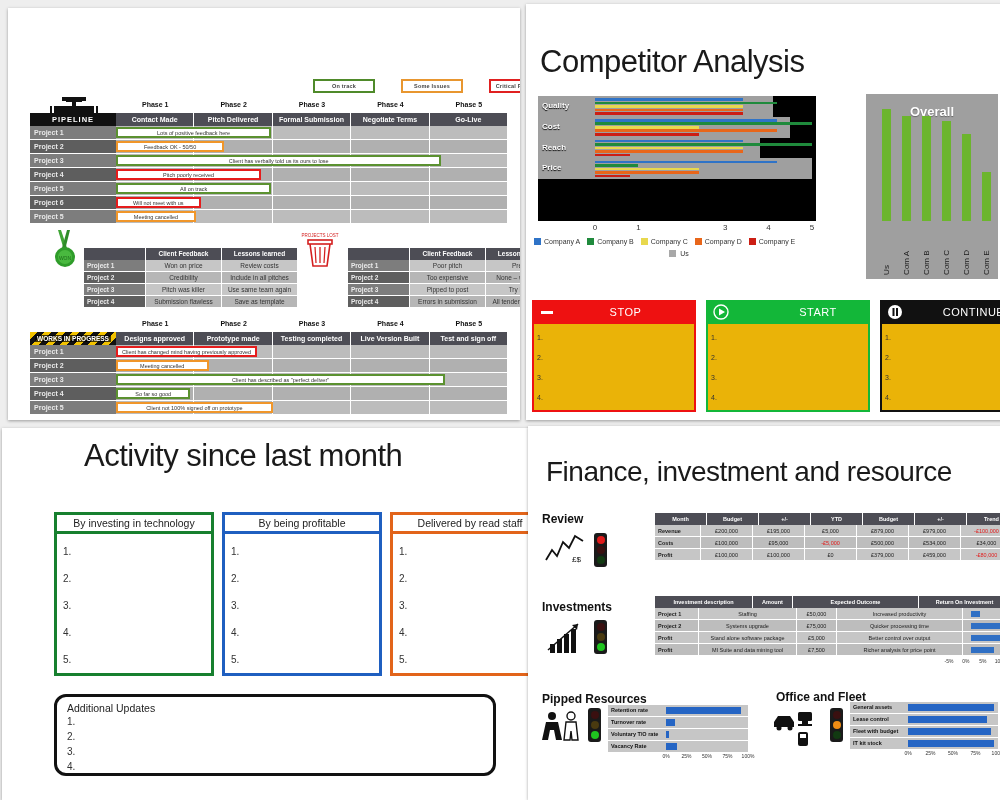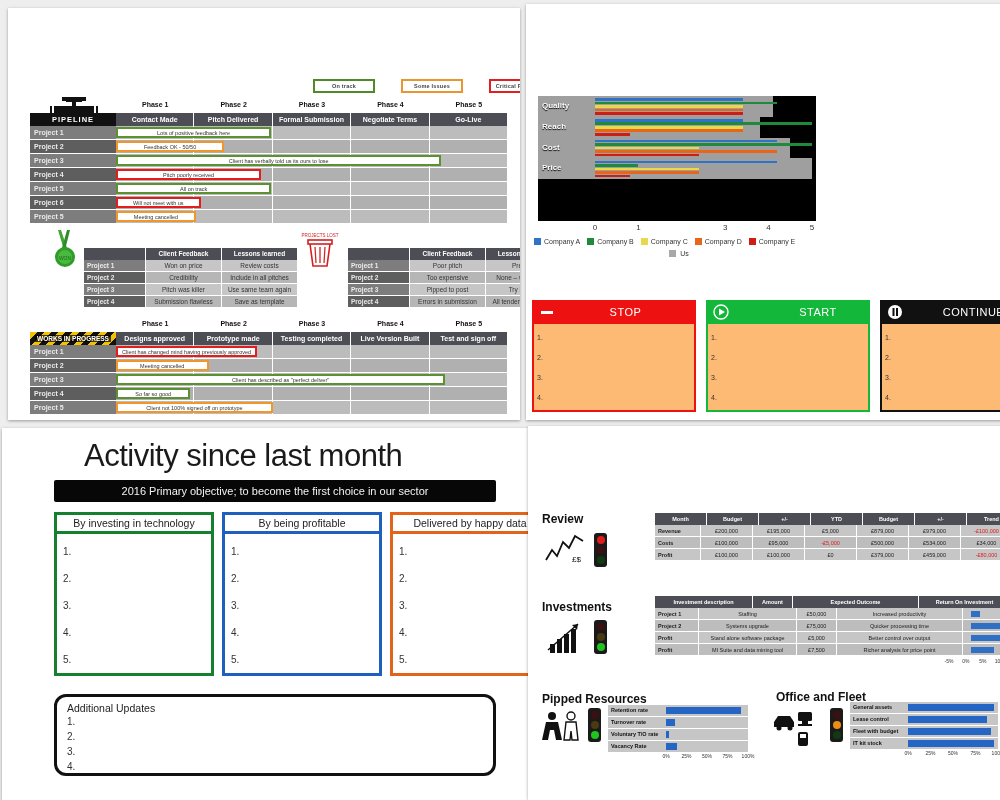--- a/index.html
+++ b/index.html
@@ -140,21 +140,21 @@
   }
   .ov-bars { position: absolute; left: 16px; bottom: 58px; height: 112px; display: flex; align-items: flex-end; gap: 11px; }
   .ov-bar { width: 9px; background: #6cb52d; }
   .ov-labels { position: absolute; left: 16px; bottom: 4px; display: flex; gap: 11px; }
   .ov-lab {
     width: 9px; font-size: 8px; color: #1a1a1a; writing-mode: vertical-rl;
     transform: rotate(180deg); white-space: nowrap;
   }
 
   .ssc-wrap { position: absolute; left: 6px; top: 296px; display: flex; gap: 10px; }
-  .ssc-col { width: 164px; height: 112px; background: #fdba74; }
+  .ssc-col { width: 164px; height: 112px; background: #eab308; }
   .ssc-head { height: 24px; display: flex; align-items: center; position: relative; }
   .ssc-head .t {
     flex: 1; text-align: center; color: #fff; font-size: 11px; font-weight: 400; letter-spacing: .5px;
   }
   .ssc-icon {
     width: 16px; height: 16px; margin-left: 7px; border-radius: 50%;
     display: flex; align-items: center; justify-content: center;
   }
   .ssc-body { border: 2px solid; border-top: none; height: 88px; padding: 4px 0 0 3px; }
   .ssc-body div { font-size: 7px; color: #333; line-height: 20px; }
@@ -499,49 +499,50 @@
               <div class="cell"></div>
               <div class="cell"></div>
               <div class="pl-bar amber" style="left: 0px; width: 156.8px;">Client not 100% signed off on prototype</div>
             </div>
           </div>
         </div>
     </div>
   </div>
 
   <div class="panel" id="panel-competitor">
+    <div class="slide-title">Competitor Analysis</div>
 
     <div class="comp-chart">
       <div class="cc-rows" id="cc-rows">
           <div class="cc-row">
             <div class="cc-band" style="width: 234.94px;"></div>
             <div class="cc-cat">Quality</div>
             <div class="cc-bar" style="top: 2.2px; width: 147.56px; background: rgb(47, 115, 199);"></div>
             <div class="cc-bar" style="top: 5.7px; width: 182.28px; background: rgb(31, 138, 60);"></div>
             <div class="cc-bar" style="top: 9.2px; width: 147.56px; background: rgb(232, 216, 78);"></div>
             <div class="cc-bar" style="top: 12.7px; width: 147.56px; background: rgb(232, 102, 26);"></div>
             <div class="cc-bar" style="top: 16.2px; width: 147.56px; background: rgb(204, 30, 20);"></div>
           </div>
           <div class="cc-row">
+            <div class="cc-band" style="width: 252.3px;"></div>
+            <div class="cc-cat">Cost</div>
+            <div class="cc-bar" style="top: 2.2px; width: 182.28px; background: rgb(47, 115, 199);"></div>
+            <div class="cc-bar" style="top: 5.7px; width: 217px; background: rgb(31, 138, 60);"></div>
+            <div class="cc-bar" style="top: 9.2px; width: 104.16px; background: rgb(232, 216, 78);"></div>
+            <div class="cc-bar" style="top: 12.7px; width: 182.28px; background: rgb(232, 102, 26);"></div>
+            <div class="cc-bar" style="top: 16.2px; width: 104.16px; background: rgb(204, 30, 20);"></div>
+          </div>
+          <div class="cc-row">
             <div class="cc-band" style="width: 221.92px;"></div>
             <div class="cc-cat">Reach</div>
             <div class="cc-bar" style="top: 2.2px; width: 147.56px; background: rgb(47, 115, 199);"></div>
             <div class="cc-bar" style="top: 5.7px; width: 217px; background: rgb(31, 138, 60);"></div>
             <div class="cc-bar" style="top: 9.2px; width: 147.56px; background: rgb(232, 216, 78);"></div>
             <div class="cc-bar" style="top: 12.7px; width: 147.56px; background: rgb(232, 102, 26);"></div>
             <div class="cc-bar" style="top: 16.2px; width: 34.72px; background: rgb(204, 30, 20);"></div>
-          </div>
-          <div class="cc-row">
-            <div class="cc-band" style="width: 252.3px;"></div>
-            <div class="cc-cat">Cost</div>
-            <div class="cc-bar" style="top: 2.2px; width: 182.28px; background: rgb(47, 115, 199);"></div>
-            <div class="cc-bar" style="top: 5.7px; width: 217px; background: rgb(31, 138, 60);"></div>
-            <div class="cc-bar" style="top: 9.2px; width: 104.16px; background: rgb(232, 216, 78);"></div>
-            <div class="cc-bar" style="top: 12.7px; width: 182.28px; background: rgb(232, 102, 26);"></div>
-            <div class="cc-bar" style="top: 16.2px; width: 104.16px; background: rgb(204, 30, 20);"></div>
           </div>
           <div class="cc-row">
             <div class="cc-band" style="width: 274px;"></div>
             <div class="cc-cat">Price</div>
             <div class="cc-bar" style="top: 2.2px; width: 182.28px; background: rgb(47, 115, 199);"></div>
             <div class="cc-bar" style="top: 5.7px; width: 43.4px; background: rgb(31, 138, 60);"></div>
             <div class="cc-bar" style="top: 9.2px; width: 104.16px; background: rgb(232, 216, 78);"></div>
             <div class="cc-bar" style="top: 12.7px; width: 104.16px; background: rgb(232, 102, 26);"></div>
             <div class="cc-bar" style="top: 16.2px; width: 34.72px; background: rgb(204, 30, 20);"></div>
           </div>
@@ -574,20 +575,39 @@
         <div class="it">
           <span class="sw" style="background: rgb(204, 30, 20);"></span>
           <span>Company E</span>
         </div>
         <div class="us-line">
           <span class="sw" style="background: rgb(168, 168, 168);"></span>
           <span>Us</span>
         </div>
       </div>
 
+    <div class="overall-box">
+      <div class="overall-title">Overall</div>
+      <div class="ov-bars" id="ov-bars">
+          <div class="ov-bar" style="height: 112px; background: rgb(108, 181, 45);"></div>
+          <div class="ov-bar" style="height: 105.28px; background: rgb(108, 181, 45);"></div>
+          <div class="ov-bar" style="height: 105.28px; background: rgb(108, 181, 45);"></div>
+          <div class="ov-bar" style="height: 99.68px; background: rgb(108, 181, 45);"></div>
+          <div class="ov-bar" style="height: 87.36px; background: rgb(108, 181, 45);"></div>
+          <div class="ov-bar" style="height: 49.28px; background: rgb(108, 181, 45);"></div>
+        </div>
+      <div class="ov-labels" id="ov-labels">
+          <div class="ov-lab">Us</div>
+          <div class="ov-lab">Com A</div>
+          <div class="ov-lab">Com B</div>
+          <div class="ov-lab">Com C</div>
+          <div class="ov-lab">Com D</div>
+          <div class="ov-lab">Com E</div>
+        </div>
+    </div>
 
     <div class="ssc-wrap" id="ssc-wrap">
         <div class="ssc-col stop">
           <div class="ssc-head">
             <div class="ssc-icon">
               <svg viewBox="0 0 16 16">
                 <rect x="2" y="7" width="12" height="3" fill="#fff"></rect>
               </svg>
             </div>
             <div class="t">STOP</div>
@@ -632,21 +652,20 @@
             <div>2.</div>
             <div>3.</div>
             <div>4.</div>
           </div>
         </div>
       </div>
   </div>
 
   <div class="panel" id="panel-activity"></div>
   <div class="slide-title" style="position:absolute;left:84px;top:438px;">Activity since last month</div>
-  <div class="obj-bar">2016 Primary objective; to become the first choice in our sector</div>
   <div class="act-cols" id="act-cols">
       <div class="act-col green">
         <div class="head">By investing in technology</div>
         <div class="body">
           <div>1.</div>
           <div>2.</div>
           <div>3.</div>
           <div>4.</div>
           <div>5.</div>
         </div>
@@ -655,41 +674,42 @@
         <div class="head">By being profitable</div>
         <div class="body">
           <div>1.</div>
           <div>2.</div>
           <div>3.</div>
           <div>4.</div>
           <div>5.</div>
         </div>
       </div>
       <div class="act-col orange">
-        <div class="head">Delivered by happy data</div>
+        <div class="head">Delivered by read staff</div>
         <div class="body">
           <div>1.</div>
           <div>2.</div>
           <div>3.</div>
           <div>4.</div>
           <div>5.</div>
         </div>
       </div>
     </div>
   <div class="updates">
     <div class="ttl">Additional Updates</div>
     <div id="updates-items">
         <div class="li">1.</div>
         <div class="li">2.</div>
         <div class="li">3.</div>
         <div class="li">4.</div>
       </div>
   </div>
 
   <div class="panel" id="panel-finance"></div>
+  <div class="slide-title" style="position:absolute;left:546px;top:456px;font-size:28px;">Finance, investment and resource</div>
 
   <div class="fin-sec-title" style="left:542px; top:512px;">Review</div>
   <svg style="position:absolute;left:544px;top:532px;width:42px;height:34px;" viewBox="0 0 42 34">
     <polyline points="2,28 8,18 13,24 19,10 25,16 31,4 39,9" fill="none" stroke="#111" stroke-width="1.8"></polyline>
     <text x="28" y="30" font-size="8" fill="#111" font-family="Liberation Sans, sans-serif">£$</text>
   </svg>
   <div class="traffic" style="left:594px; top:533px;">
     <i style="background:#e01b1b"></i>
       <i style="background:#3a1010"></i>
       <i style="background:#123a12"></i>

